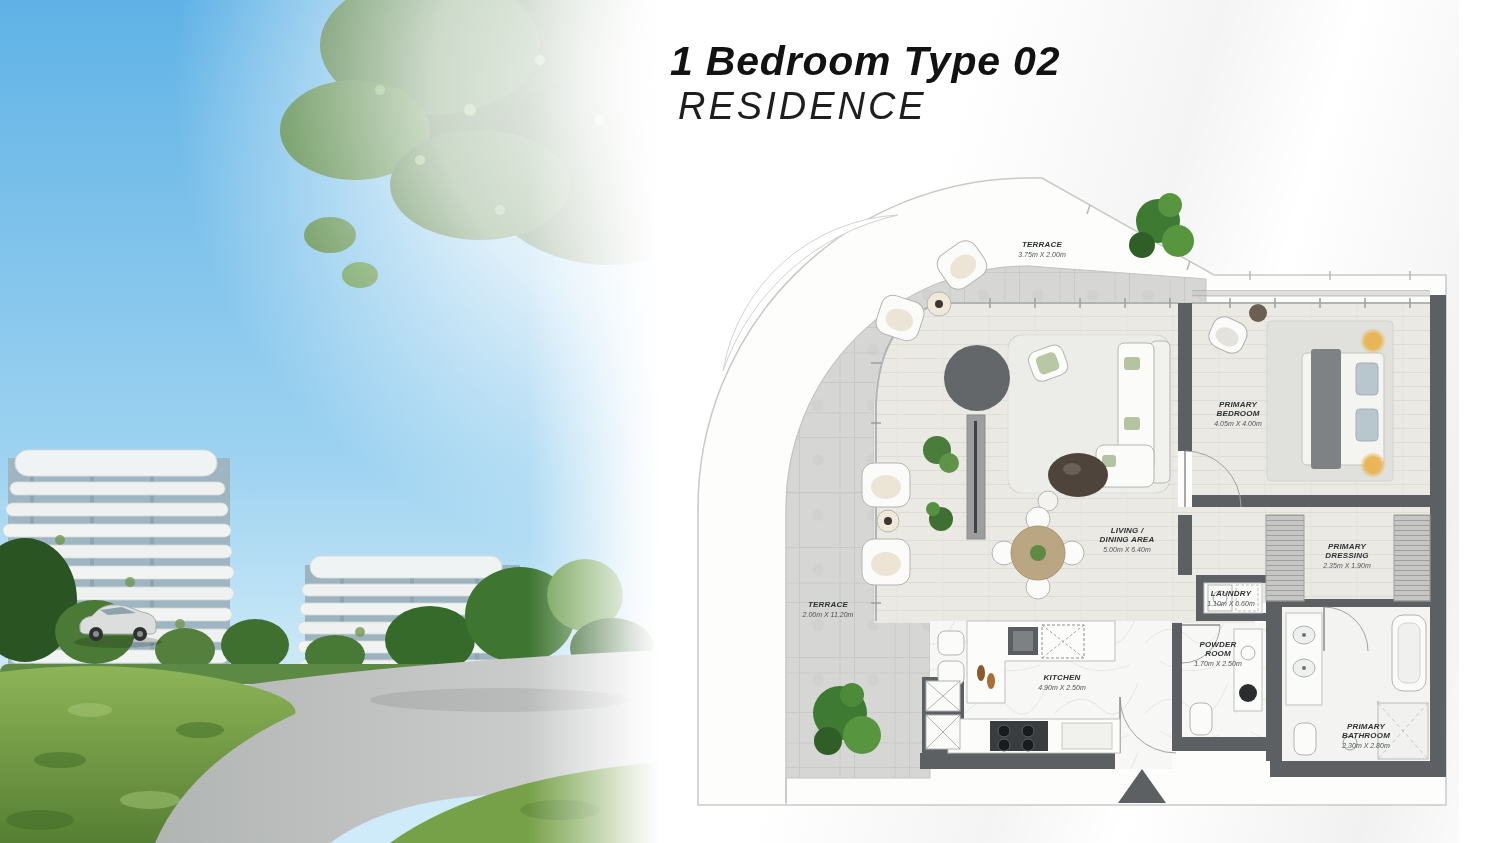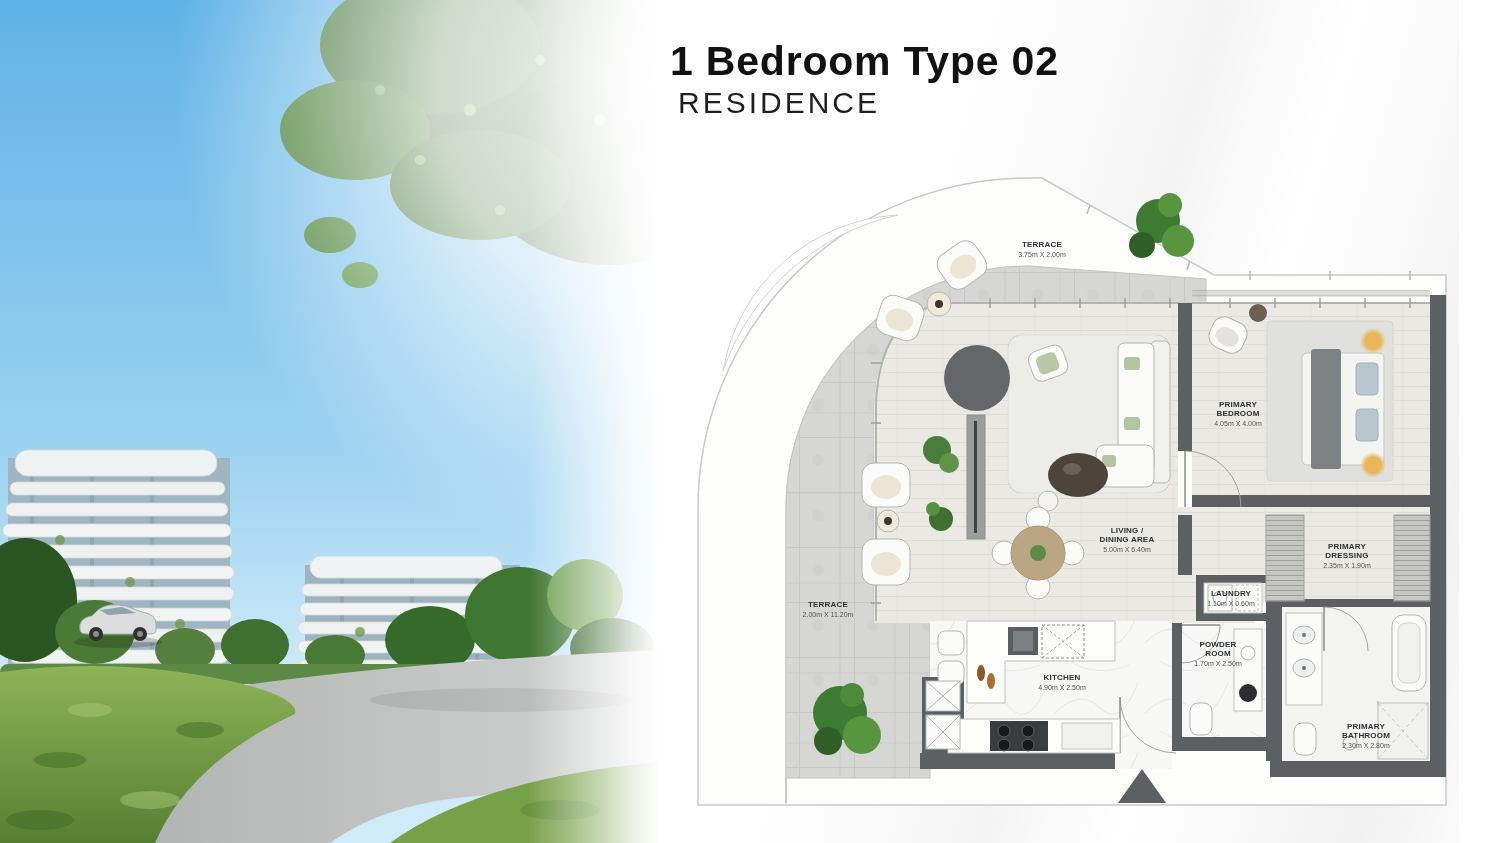--- a/index.html
+++ b/index.html
@@ -3,35 +3,36 @@
 <meta charset="utf-8">
 <style>
   html,body{margin:0;padding:0;}
   .stage{
     position:relative;width:1459px;height:843px;overflow:hidden;
     font-family:"Liberation Sans", sans-serif;
     background:
       linear-gradient(106deg, rgba(0,0,0,0) 58%, rgba(0,0,0,0.045) 72%, rgba(0,0,0,0) 80%),
       linear-gradient(106deg, rgba(0,0,0,0) 80%, rgba(0,0,0,0.055) 94%, rgba(0,0,0,0.02) 100%),
       #ffffff;
+    font-style: italic;
   }
   .photo{position:absolute;left:0;top:0;width:660px;height:843px;}
   .photo svg{display:block;}
   .photo-fade{
     position:absolute;left:0;top:0;width:660px;height:843px;pointer-events:none;
     background:
       radial-gradient(circle at 99% 10%, rgba(255,255,255,0.95) 0%, rgba(255,255,255,0.75) 22%, rgba(255,255,255,0) 48%),
       linear-gradient(90deg, rgba(255,255,255,0) 80%, rgba(255,255,255,0.85) 96%, #ffffff 100%);
   }
   .titleblock{position:absolute;left:670px;top:40px;line-height:1.05;}
   .title{
     font-size:41px;font-weight:700;color:#121212;letter-spacing:0.8px;margin:0;
   }
   .subtitle{
-    font-size:30px;font-weight:400;color:#1e1e1e;letter-spacing:3px;margin:4px 0 0 8px;
+    font-size:38px;font-weight:400;color:#1e1e1e;letter-spacing:3px;margin:4px 0 0 8px;
   }
   .plan{position:absolute;left:690px;top:163px;width:770px;height:660px;}
   .room-name{font-family:"Liberation Sans",sans-serif;font-size:8px;font-weight:700;fill:#2e3132;letter-spacing:.2px;}
   .room-dim{font-family:"Liberation Sans",sans-serif;font-size:7px;font-weight:400;fill:#4e5254;}
   .wall{fill:#5c6063;}
   .whitebox{fill:#fbfbf9;stroke:#b2b5b3;stroke-width:1;}
   .thinline{stroke:#b0b4b3;stroke-width:2;fill:none;}
   .doorarc{stroke:#9fa3a2;stroke-width:1;fill:none;}
 </style>
 </head>

